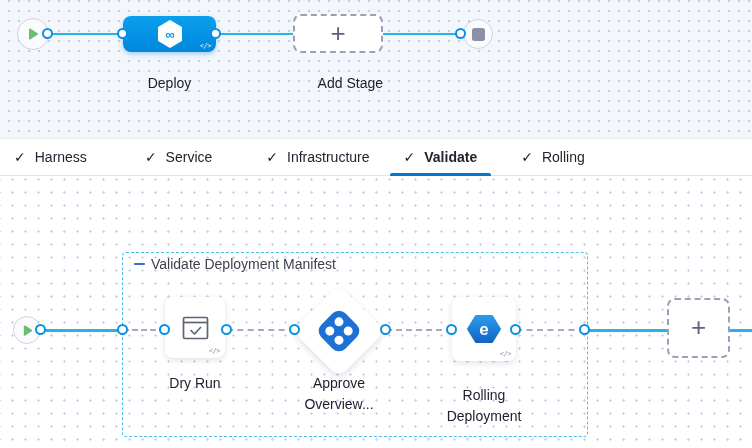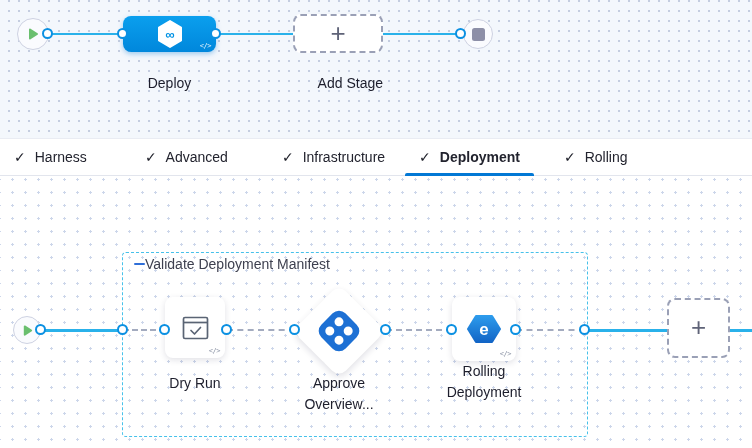--- a/index.html
+++ b/index.html
@@ -78,21 +78,21 @@
   .tab-underline{
     position:absolute;left:0;right:0;bottom:-1px;height:3px;background:#0278d5;border-radius:2px 2px 0 0;
   }
   
   .start-circle-bot{left:13px;top:139px;width:28px;height:28px;}
   .step-group{
     position:absolute;left:122px;top:75px;width:466px;height:185px;
     border:1.5px dashed #46c1ea;border-radius:4px;box-sizing:border-box;
   }
   .group-label{
-    position:absolute;left:134px;top:79px;display:flex;align-items:center;
+    position:absolute;left:134px;top:79px;display:flex;align-items:center;gap:6px;
     font-size:14px;color:#3e404f;
   }
   .group-dash{width:11px;height:2.5px;border-radius:2px;background:#2f6fd8;}
   .diamond{
     position:absolute;left:306px;top:121px;width:66px;height:66px;border-radius:10px;
     background:#fff;box-shadow:2px 2px 6px rgba(40,45,80,.14);
     transform:rotate(45deg);display:flex;align-items:center;justify-content:center;
   }
   .approve-chip{
     width:34px;height:34px;background:#1d70d4;border-radius:9px;
@@ -139,29 +139,29 @@
   <div class="node-label" style="left:293px;top:73px;width:90px;text-align:right;">Add Stage</div>
 </div>
 
 <div class="tabbar">
   <div class="tab t0">
     <span class="check">✓</span>
     <span>Harness</span>
   </div>
   <div class="tab t1">
     <span class="check">✓</span>
-    <span>Advanced</span>
+    <span>Service</span>
   </div>
   <div class="tab t2">
     <span class="check">✓</span>
     <span>Infrastructure</span>
   </div>
   <div class="tab t3">
     <span class="check">✓</span>
-    <span>Deployment</span>
+    <span>Validate</span>
     <div class="tab-underline"></div>
   </div>
   <div class="tab t4">
     <span class="check">✓</span>
     <span>Rolling</span>
   </div>
 </div>
 
 <div class="canvas-bottom">
 
@@ -226,14 +226,14 @@
   <div class="port" style="left:159px;top:147px;"></div>
   <div class="port" style="left:221px;top:147px;"></div>
   <div class="port" style="left:289px;top:147px;"></div>
   <div class="port" style="left:380px;top:147px;"></div>
   <div class="port" style="left:446px;top:147px;"></div>
   <div class="port" style="left:510px;top:147px;"></div>
   <div class="port" style="left:579px;top:147px;"></div>
 
   <div class="node-label" style="left:155px;top:196px;width:80px;text-align:center;">Dry Run</div>
   <div class="node-label" style="left:299px;top:196px;width:80px;">Approve Overview...</div>
-  <div class="node-label" style="left:429px;top:184px;width:110px;">Rolling Deployment</div>
+  <div class="node-label" style="left:429px;top:208px;width:110px;">Rolling Deployment</div>
 </div>
 
 </body></html>

